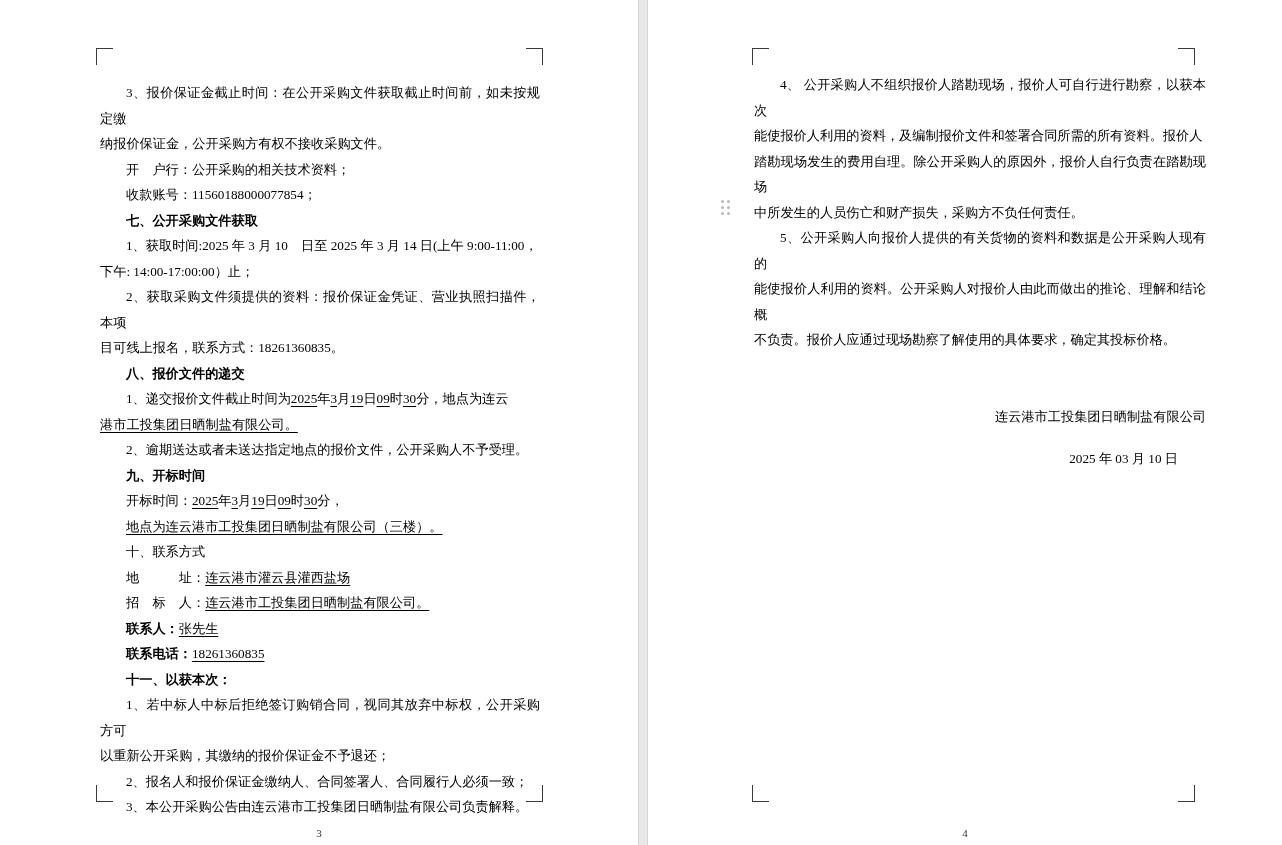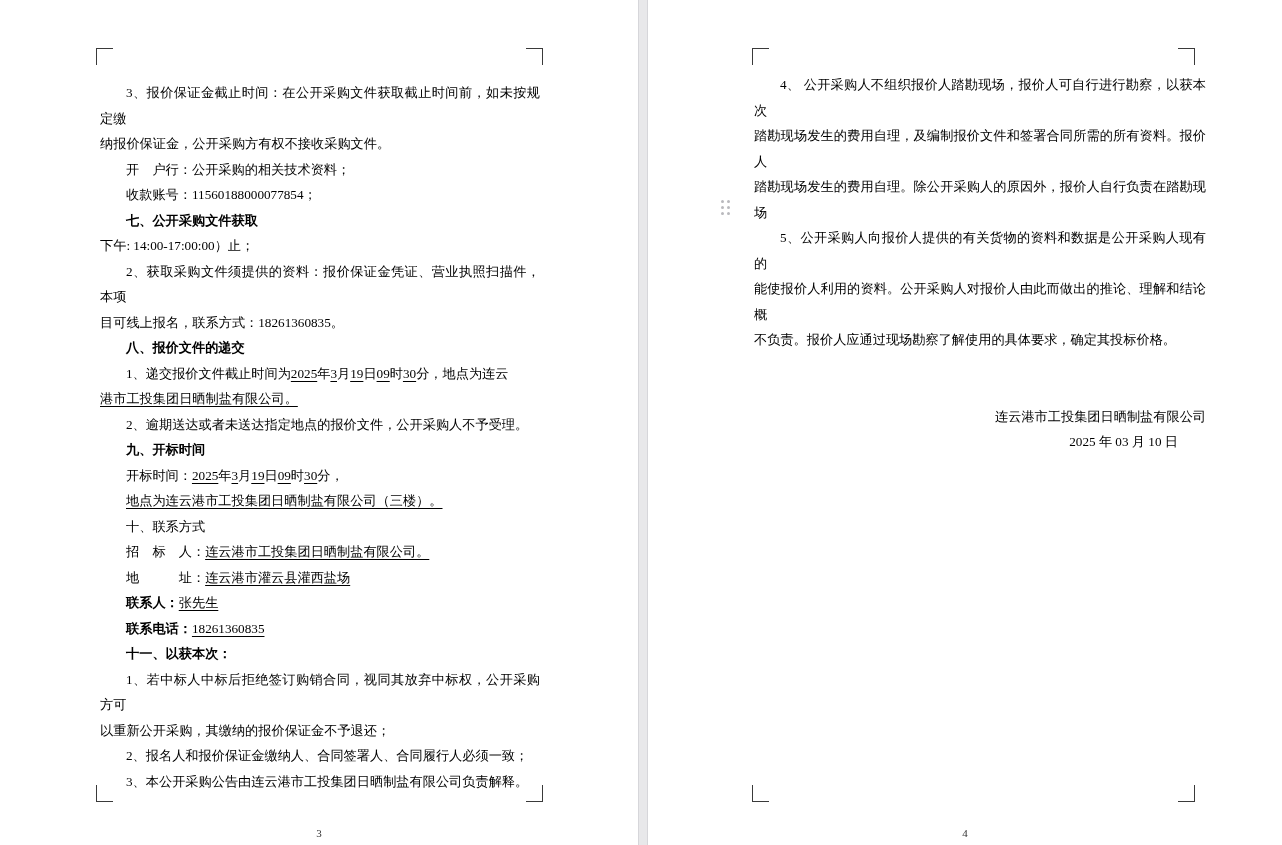--- a/index.html
+++ b/index.html
@@ -118,38 +118,39 @@
     <div class="crop bl" style="left:96px;top:785px;"></div>
     <div class="crop br" style="left:526px;top:785px;"></div>
 
     <div class="content content-left">
 
       <p class="ind2">3、报价保证金截止时间：在公开采购文件获取截止时间前，如未按规定缴</p>
       <p>纳报价保证金，公开采购方有权不接收采购文件。</p>
       <p class="ind2">开　户行：公开采购的相关技术资料；</p>
       <p class="ind2">收款账号：11560188000077854；</p>
       <p class="ind2 bold">七、公开采购文件获取</p>
+      <p class="ind2">1、获取时间:2025 年 3 月 10　日至 2025 年 3 月 14 日(上午 9:00-11:00，</p>
       <p>下午: 14:00-17:00:00）止；</p>
       <p class="ind2">2、获取采购文件须提供的资料：报价保证金凭证、营业执照扫描件，本项</p>
       <p>目可线上报名，联系方式：18261360835。</p>
       <p class="ind2 bold">八、报价文件的递交</p>
 
       <p class="ind2"><span>1、递交报价文件截止时间为</span><span class="red u">2025</span><span>年</span><span class="red u">3</span><span>月</span><span class="red u">19</span><span>日</span><span class="red u">09</span><span class="red">时</span><span class="red u">30</span><span class="red">分</span><span>，地点为连云</span></p>
       <p class="u">港市工投集团日晒制盐有限公司。</p>
 
       <p class="ind2">2、逾期送达或者未送达指定地点的报价文件，公开采购人不予受理。</p>
       <p class="ind2 bold">九、开标时间</p>
 
       <p class="ind2"><span>开标时间：</span><span class="red u">2025</span><span>年</span><span class="red u">3</span><span>月</span><span class="red u">19</span><span>日</span><span class="red u">09</span><span class="red">时</span><span class="red u">30</span><span class="red">分</span><span>，</span></p>
       <p class="ind2 u">地点为连云港市工投集团日晒制盐有限公司（三楼）。</p>
 
       <p class="ind2">十、联系方式</p>
 
+      <p class="ind2"><span>地　　　址：</span><span class="u">连云港市灌云县灌西盐场</span></p>
       <p class="ind2"><span>招　标　人：</span><span class="u">连云港市工投集团日晒制盐有限公司。</span></p>
-      <p class="ind2"><span>地　　　址：</span><span class="u">连云港市灌云县灌西盐场</span></p>
       <p class="ind2"><span class="bold">联系人：</span><span class="u">张先生</span></p>
       <p class="ind2"><span class="bold">联系电话：</span><span class="u">18261360835</span></p>
 
       <p class="ind2 bold">十一、以获本次：</p>
       <p class="ind2">1、若中标人中标后拒绝签订购销合同，视同其放弃中标权，公开采购方可</p>
       <p>以重新公开采购，其缴纳的报价保证金不予退还；</p>
       <p class="ind2">2、报名人和报价保证金缴纳人、合同签署人、合同履行人必须一致；</p>
       <p class="ind2">3、本公开采购公告由连云港市工投集团日晒制盐有限公司负责解释。</p>
     </div>
 
@@ -168,31 +169,32 @@
       <i></i>
       <i></i>
       <i></i>
       <i></i>
       <i></i>
       <i></i>
     </div>
 
     <div class="content" style="left:106px;top:72px;width:452px;">
       <p class="ind2">4、 公开采购人不组织报价人踏勘现场，报价人可自行进行勘察，以获本次</p>
-      <p>踏勘现场发生的费用自理，及编制报价文件和签署合同所需的所有资料。报价人</p>
+      <p>能使报价人利用的资料，及编制报价文件和签署合同所需的所有资料。报价人</p>
       <p>踏勘现场发生的费用自理。除公开采购人的原因外，报价人自行负责在踏勘现场</p>
+      <p>中所发生的人员伤亡和财产损失，采购方不负任何责任。</p>
       <p class="ind2">5、公开采购人向报价人提供的有关货物的资料和数据是公开采购人现有的</p>
       <p>能使报价人利用的资料。公开采购人对报价人由此而做出的推论、理解和结论概</p>
       <p>不负责。报价人应通过现场勘察了解使用的具体要求，确定其投标价格。</p>
 
       <div class="pad-blank"></div>
       <div class="pad-blank"></div>
 
       <div class="sig-block">
         <p class="sig-line">连云港市工投集团日晒制盐有限公司</p>
-        <p class="sig-line" style="padding-right:28px;">2025 年 03 月 10 日</p>
+        <p class="sig-line" style="padding-right:28px;margin-top:17px;">2025 年 03 月 10 日</p>
       </div>
     </div>
 
     <div class="page-number">4</div>
   </div>
 
 </div>
 
 </body></html>

